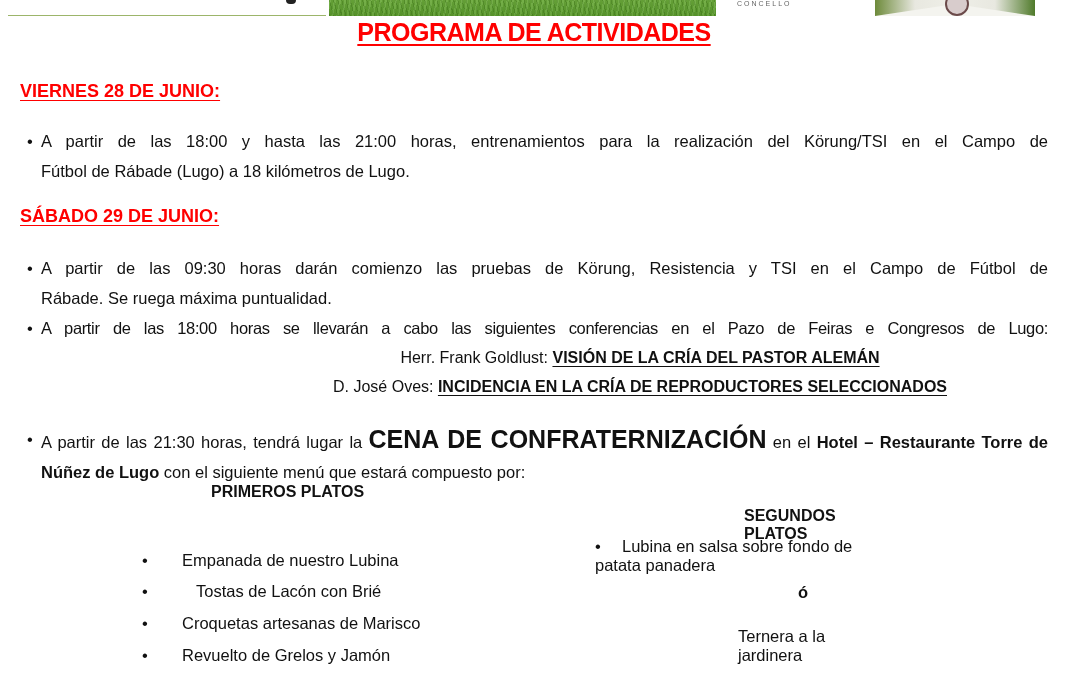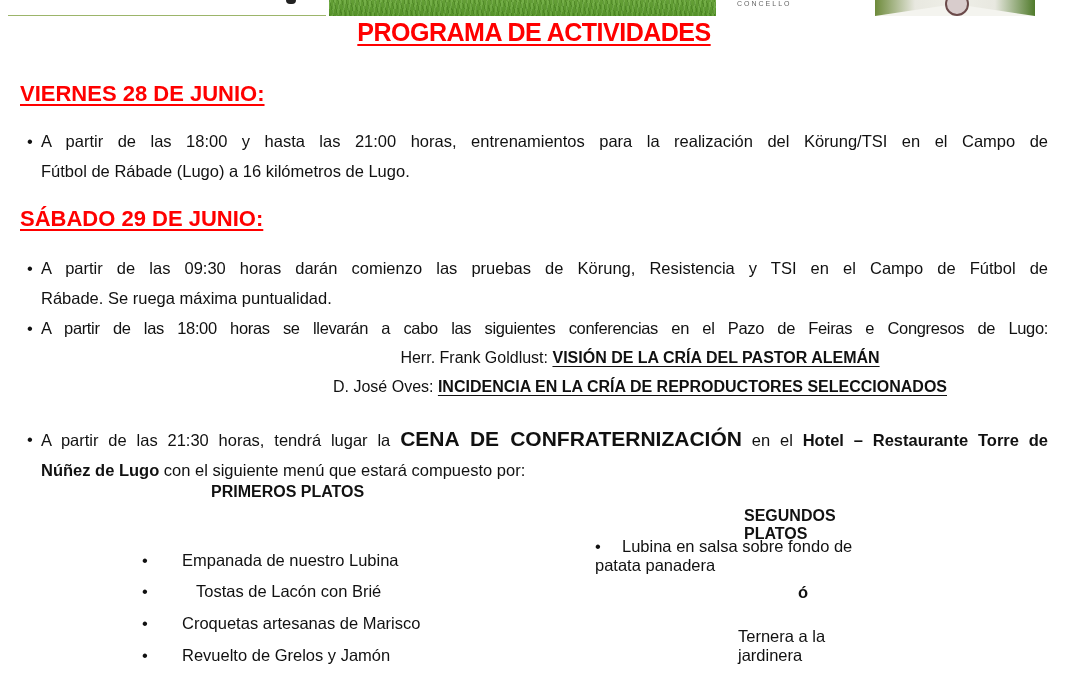--- a/index.html
+++ b/index.html
@@ -51,42 +51,42 @@
 
     .main-title {
       position: absolute; left: 0; top: 18px; width: 1068px; text-align: center;
       font-family: "Liberation Sans", sans-serif;
       font-weight: bold; font-size: 25px; color: #ff0000;
       letter-spacing: -0.5px;
     }
     .main-title span { text-decoration: underline; text-decoration-thickness: 2px; text-underline-offset: 3px; }
 
     .day-heading {
-      position: absolute; left: 20px; font-weight: bold; font-size: 22px; color: #ff0000;
+      position: absolute; left: 20px; font-weight: bold; font-size: 18px; color: #ff0000;
     }
     .day-heading span { text-decoration: underline; text-underline-offset: 3px; }
 
     .para {
       position: absolute; left: 20px; width: 1028px; font-size: 16.5px; line-height: 30px;
       color: #111;
     }
     .para .bullet {
       position: absolute; left: 0; top: 0; width: 20px; text-align: center;
     }
     .para .text {
       display: block; margin-left: 21px; text-align: justify; text-align-last: left;
     }
 
     .conf-line {
       position: absolute; left: 0; width: 1080px; text-align: center; font-size: 16px;
       color: #111;
     }
     .conf-line b { text-decoration: underline; text-underline-offset: 3px; }
 
-    .big-bold { font-weight: bold; font-size: 21px; }
+    .big-bold { font-weight: bold; font-size: 25px; }
 
     .menu-head {
       position: absolute; font-weight: bold; font-size: 16px; color: #111;
     }
     .menu-item {
       position: absolute; font-size: 16.5px; color: #111;
     }
     .menu-item .dot {
       position: absolute; left: 0; top: 0;
     }
@@ -110,21 +110,21 @@
     <span>PROGRAMA DE ACTIVIDADES</span>
   </div>
 
   <div class="day-heading" style="top:81px;">
     <span>VIERNES 28 DE JUNIO:</span>
   </div>
 
   <div class="para" style="top:126px;">
     <span class="bullet">•</span>
     <span class="text" style="text-align:justify; text-align-last:justify;">A partir de las 18:00 y hasta las 21:00 horas, entrenamientos  para la realización del Körung/TSI en el Campo de</span>
-    <span class="text">Fútbol de Rábade (Lugo) a 16 kilómetros de Lugo.</span>
+    <span class="text">Fútbol de Rábade (Lugo) a 18 kilómetros de Lugo.</span>
   </div>
 
   <div class="day-heading" style="top:206px;">
     <span>SÁBADO 29 DE JUNIO:</span>
   </div>
 
   <div class="para" style="top:253px;">
     <span class="bullet">•</span>
     <span class="text" style="text-align:justify; text-align-last:justify;">A partir de las 09:30 horas darán comienzo las pruebas de Körung, Resistencia y TSI en el Campo de Fútbol de</span>
     <span class="text">Rábade. Se ruega máxima puntualidad.</span>

